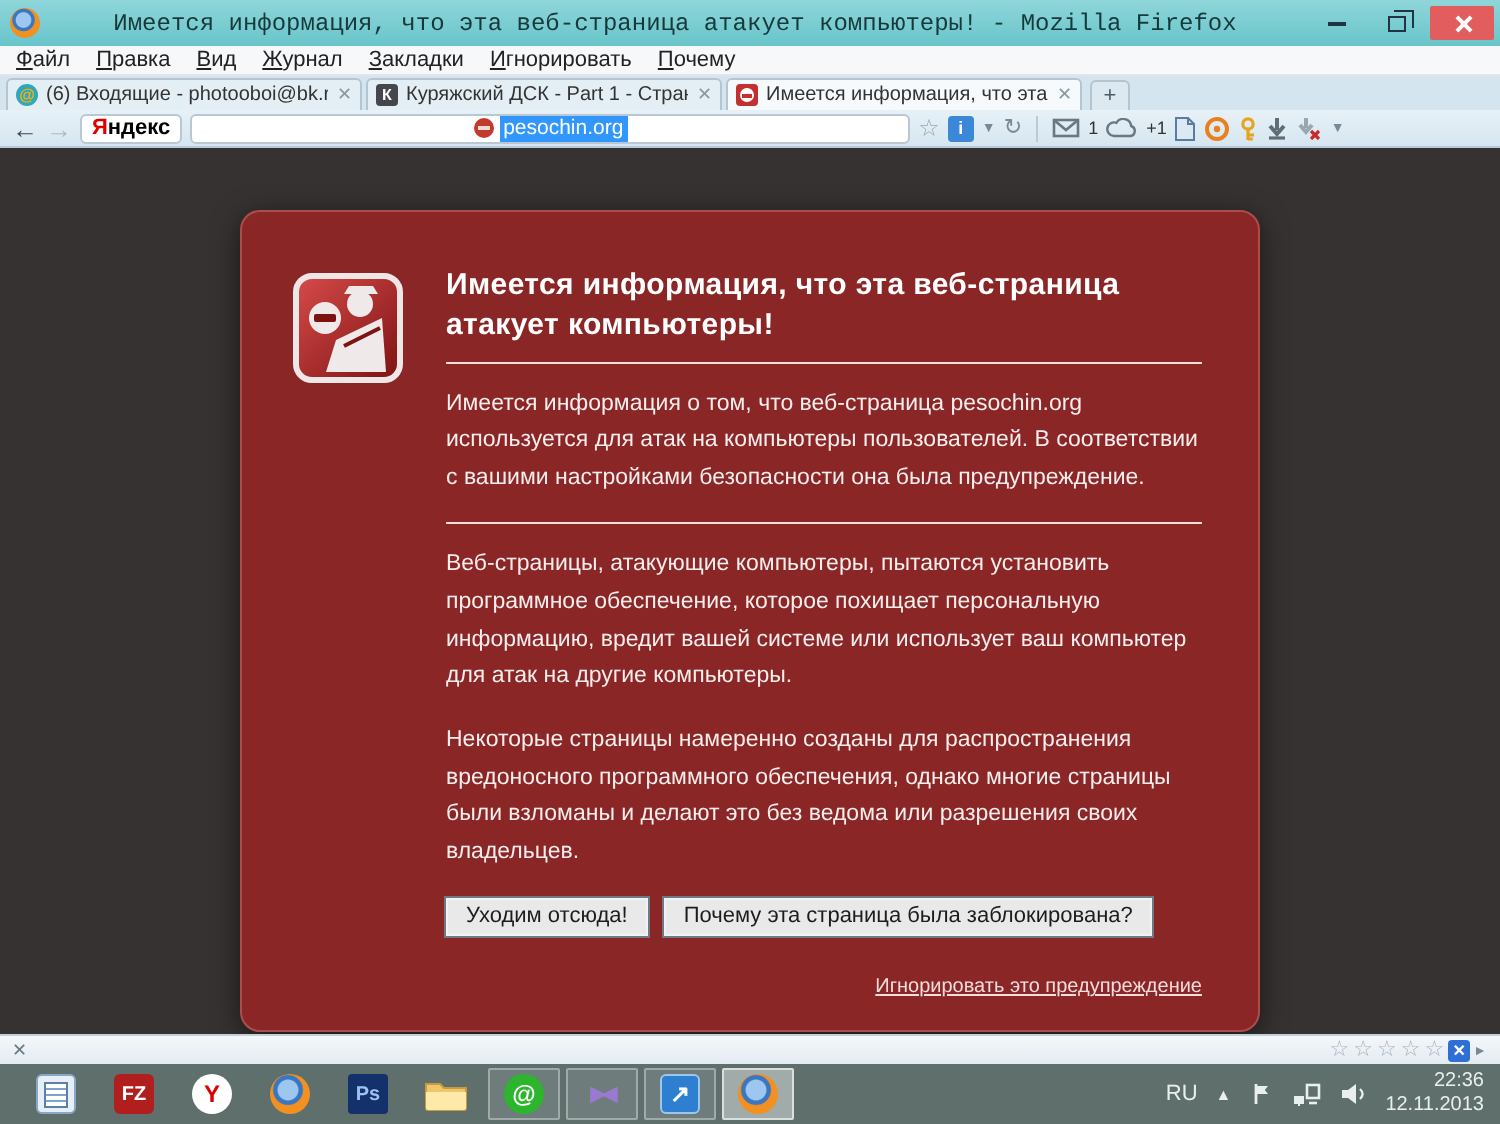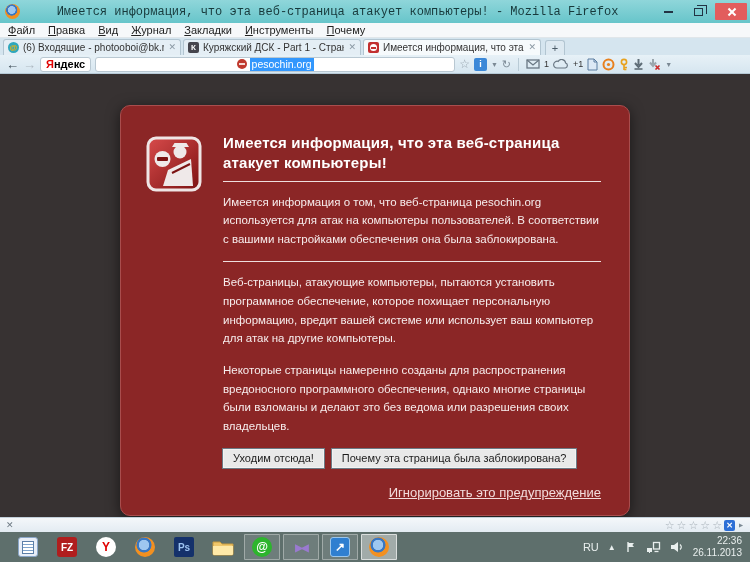--- a/index.html
+++ b/index.html
@@ -68,21 +68,21 @@
   .attack-icon { position:absolute; left:25px; top:30px; }
   .dlg-body { margin:27px 28px 14px 102px; }
   .dlg-title { font-size:15px; font-weight:bold; line-height:1.35; letter-spacing:.2px; }
   .dlg-hr { border:none; border-top:1px solid rgba(255,255,255,.85); margin:7px 0 11px; }
   .dlg-p { font-size:11.5px; line-height:1.62; color:#f7eded; }
   .dlg-p + .dlg-p { margin-top:13px; }
   .btn-row { margin-top:14px; display:flex; gap:8px; }
   .dlg-btn { font-family:"Liberation Sans",sans-serif; font-size:11px; color:#1c1c1c; background:#e9e9e9;
              border:1px solid #f2f2f2; outline:1px solid #6c7a85; padding:2px 9px 3px; }
   .link-row { margin-top:15px; text-align:right; }
-  .ignore-link { font-size:13px; color:#f3dcdc; text-decoration:underline; }
+  .ignore-link { font-size:10px; color:#f3dcdc; text-decoration:underline; }
 
   
   .addonbar { height:15px; background:linear-gradient(#f4f7fa,#e3ebf2); border-top:1px solid #c2d0da; display:flex; align-items:center; padding:0 6px; }
   .ab-close { font-size:9px; color:#6e7a84; line-height:1; }
   .ab-right { margin-left:auto; display:flex; align-items:center; gap:2px; }
   .ab-star { font-size:11px; color:#a9b2ba; line-height:1; }
   .ab-blue { width:11px; height:11px; background:#2d6fd6; border-radius:2px; color:#fff; font-size:8px; font-weight:bold; display:flex; align-items:center; justify-content:center; }
 
   
   .taskbar { height:30px; background:#5e6f6c; display:flex; align-items:center; padding:0 4px 0 10px; }
@@ -124,21 +124,21 @@
         </span>
     </span>
   </div>
 
   <div class="menubar">
     <span class="menu-item">Файл</span>
     <span class="menu-item">Правка</span>
     <span class="menu-item">Вид</span>
     <span class="menu-item">Журнал</span>
     <span class="menu-item">Закладки</span>
-    <span class="menu-item">Инструменты</span>
+    <span class="menu-item">Игнорировать</span>
     <span class="menu-item">Почему</span>
   </div>
 
   <div class="tabbar">
     <div class="tab">
       <span class="tico mailru">@</span>
       <span class="tab-label">(6) Входящие - photooboi@bk.ru - П...</span>
       <span class="tab-close">✕</span>
     </div>
     <div class="tab">
@@ -216,21 +216,21 @@
         <path d="M22 34 L45 23 L47 50 L17 50 Z" fill="#efe9e9"></path>
         <path d="M26 37 L44 28" stroke="#7c1212" stroke-width="2"></path>
         <circle cx="34" cy="16" r="6.5" fill="#efe9e9"></circle>
         <path d="M26 11 h17 l-2.5 -4 h-12 Z" fill="#efe9e9"></path>
         <circle cx="16.5" cy="23" r="8" fill="#efe9e9"></circle>
         <rect x="11" y="21" width="11" height="4" rx="1" fill="#7c1212"></rect>
       </svg>
       <div class="dlg-body">
         <div class="dlg-title">Имеется информация, что эта веб-страница атакует компьютеры!</div>
         <hr class="dlg-hr">
-        <p class="dlg-p">Имеется информация о том, что веб-страница pesochin.org используется для атак на компьютеры пользователей. В соответствии с вашими настройками обеспечения она была заблокирована.</p>
+        <p class="dlg-p">Имеется информация о том, что веб-страница pesochin.org используется для атак на компьютеры пользователей. В соответствии с вашими настройками безопасности она была предупреждение.</p>
         <hr class="dlg-hr" style="margin-top:13px">
         <p class="dlg-p">Веб-страницы, атакующие компьютеры, пытаются установить программное обеспечение, которое похищает персональную информацию, вредит вашей системе или использует ваш компьютер для атак на другие компьютеры.</p>
         <p class="dlg-p">Некоторые страницы намеренно созданы для распространения вредоносного программного обеспечения, однако многие страницы были взломаны и делают это без ведома или разрешения своих владельцев.</p>
         <div class="btn-row">
           <button class="dlg-btn">Уходим отсюда!</button>
           <button class="dlg-btn">Почему эта страница была заблокирована?</button>
         </div>
         <div class="link-row">
           <a class="ignore-link">Игнорировать это предупреждение</a>
         </div>
@@ -300,18 +300,18 @@
           <path d="M3.5 11 v1" stroke="#e9efee"></path>
           <rect x="7.5" y="1.5" width="6" height="6.5" fill="none" stroke="#e9efee" stroke-width="1.3"></rect>
           <path d="M8.5 10.5 h4" stroke="#e9efee" stroke-width="1.3"></path>
         </svg>
       <svg width="14" height="12" viewBox="0 0 14 12">
           <path d="M1 4 h3 l4 -3 v10 l-4 -3 H1 Z" fill="#e9efee"></path>
           <path d="M10 3.5 q2.6 2.5 0 5" stroke="#e9efee" stroke-width="1.2" fill="none"></path>
         </svg>
       <span class="clock">
         <span>22:36</span><br>
-        <span>26.11.2013</span>
+        <span>12.11.2013</span>
       </span>
     </span>
   </div>
 
 </div>
 
 </body></html>

